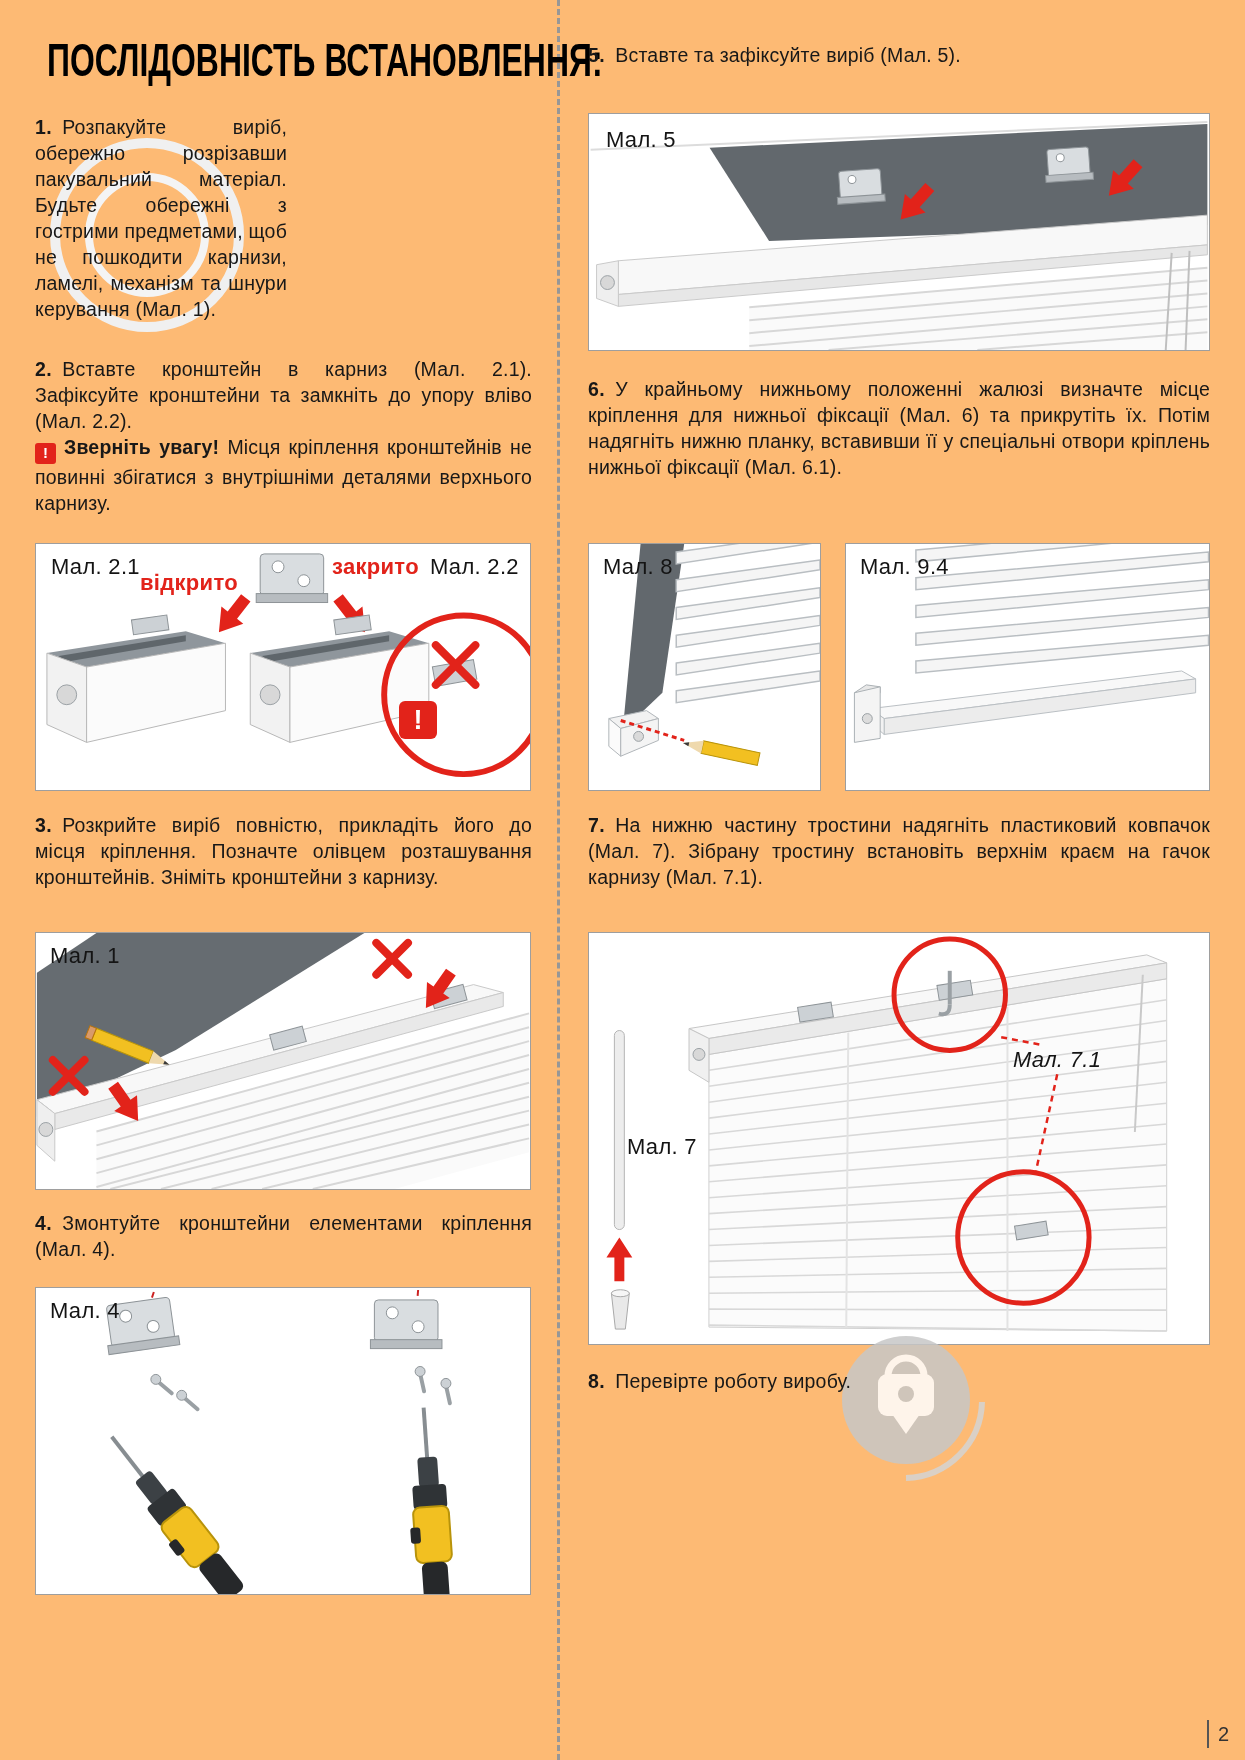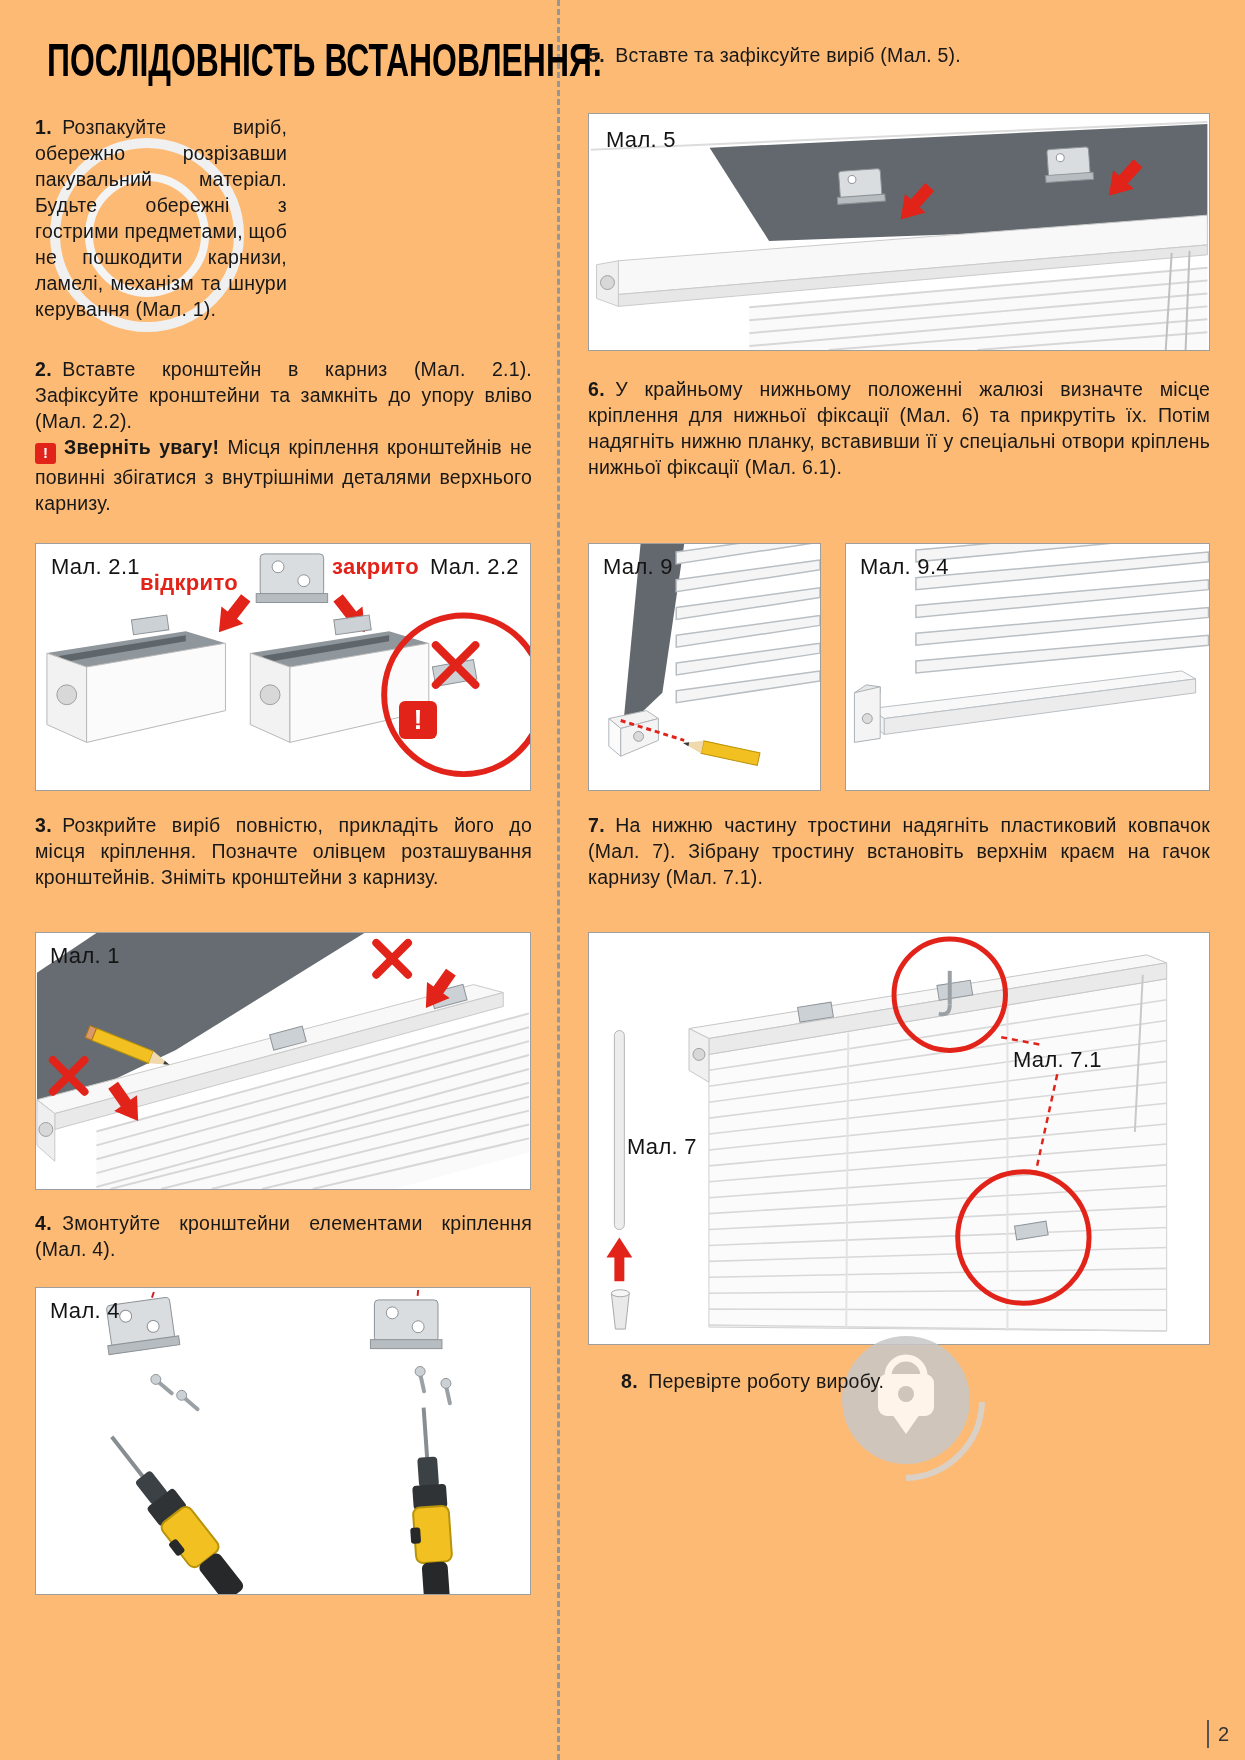--- a/index.html
+++ b/index.html
@@ -237,21 +237,21 @@
         <line x1="604" y1="138" x2="600" y2="238"></line>
       </g>
     </svg>
   </div>
 
   <p class="step" style="left:588px; top:376px; width:622px;">
     <span class="num">6.</span><span>У крайньому нижньому положенні жалюзі визначте місце кріплення для нижньої фіксації (Мал. 6) та прикрутіть їх. Потім надягніть нижню планку, вставивши її у спеціальні отвори кріплень нижньої фіксації (Мал. 6.1).</span>
   </p>
 
   <div class="figbox" style="left:588px; top:543px; width:233px; height:248px;">
-    <span class="figlabel" style="left:14px; top:10px;">Мал. 9</span>
+    <span class="figlabel" style="left:14px; top:10px;">Мал. 8</span>
     <svg class="illu" viewBox="0 0 233 248">
       <polygon points="52,0 96,0 74,150 34,188" fill="#62686d"></polygon>
       <g fill="#f5f5f5" stroke="#b9bec2" stroke-width="1.5">
         <polygon points="88,8 233,-12 233,-2 88,20"></polygon>
         <polygon points="88,36 233,16 233,26 88,48"></polygon>
         <polygon points="88,64 233,44 233,54 88,76"></polygon>
         <polygon points="88,92 233,72 233,82 88,104"></polygon>
         <polygon points="88,120 233,100 233,110 88,132"></polygon>
         <polygon points="88,148 233,128 233,138 88,160"></polygon>
       </g>
@@ -292,21 +292,21 @@
       </g>
     </svg>
   </div>
 
   <p class="step" style="left:588px; top:812px; width:622px;">
     <span class="num">7.</span><span>На нижню частину тростини надягніть пластиковий ковпачок (Мал. 7). Зібрану тростину встановіть верхнім краєм на гачок карнизу (Мал. 7.1).</span>
   </p>
 
   <div class="figbox" style="left:588px; top:932px; width:622px; height:413px;">
     <span class="figlabel" style="left:38px; top:201px;">Мал. 7</span>
-    <span class="figlabel" style="left:424px; top:114px;">Мал. 7.1</span>
+    <span class="figlabel" style="left:424px; top:114px;font-style:italic;">Мал. 7.1</span>
     <svg class="illu" viewBox="0 0 622 413">
       <rect x="25" y="98" width="10" height="200" rx="5" fill="#ededed" stroke="#b3b3b3"></rect>
       <polygon points="30,306 43,326 35,326 35,350 25,350 25,326 17,326" fill="#e2231a"></polygon>
       <g>
         <polygon points="22,362 40,362 36,398 26,398" fill="#e9e9e9" stroke="#a8a8a8"></polygon>
         <ellipse cx="31" cy="362" rx="9" ry="3.5" fill="#f6f6f6" stroke="#a8a8a8"></ellipse>
       </g>
       <polygon points="120,122 580,46 580,400 120,396" fill="#fbfbfb" stroke="#cfcfcf"></polygon>
       <g stroke="#d8d8d8" stroke-width="1.6">
         <line x1="120" y1="138" x2="580" y2="67"></line>
@@ -356,21 +356,21 @@
 
   <svg class="watermark" style="left:836px; top:1330px;" width="152" height="152" viewBox="0 0 152 152" opacity="0.85">
     <circle cx="70" cy="70" r="64" fill="#c7c7c7"></circle>
     <path d="M70 148 a78 78 0 0 0 76 -76" stroke="#d4d4d4" stroke-width="6" fill="none"></path>
     <path d="M52 46 a18 18 0 0 1 36 0" fill="none" stroke="#ffffff" stroke-width="7"></path>
     <rect x="42" y="44" width="56" height="42" rx="9" fill="#ffffff"></rect>
     <polygon points="56,84 84,84 70,104" fill="#ffffff"></polygon>
     <circle cx="70" cy="64" r="8" fill="#c7c7c7"></circle>
   </svg>
 
-  <p class="step" style="left:588px; top:1368px; width:400px;margin-left:33px;">
+  <p class="step" style="left:588px; top:1368px; width:400px;">
     <span class="num">8.</span><span>Перевірте роботу виробу.</span>
   </p>
 
   <div class="pagenum-wrap">
     <span class="pagenum-bar"></span>
       <span>2</span>
   </div>
 
 </div>
 

